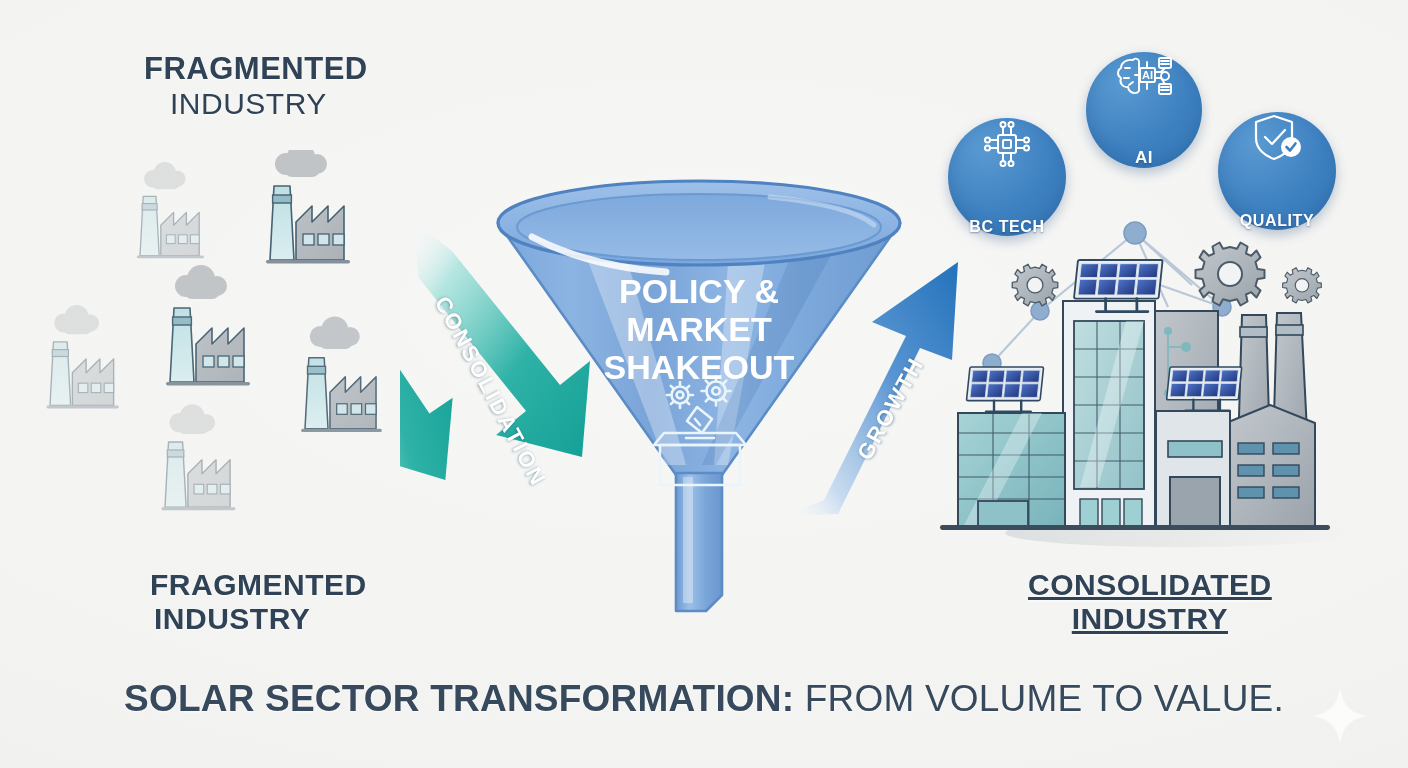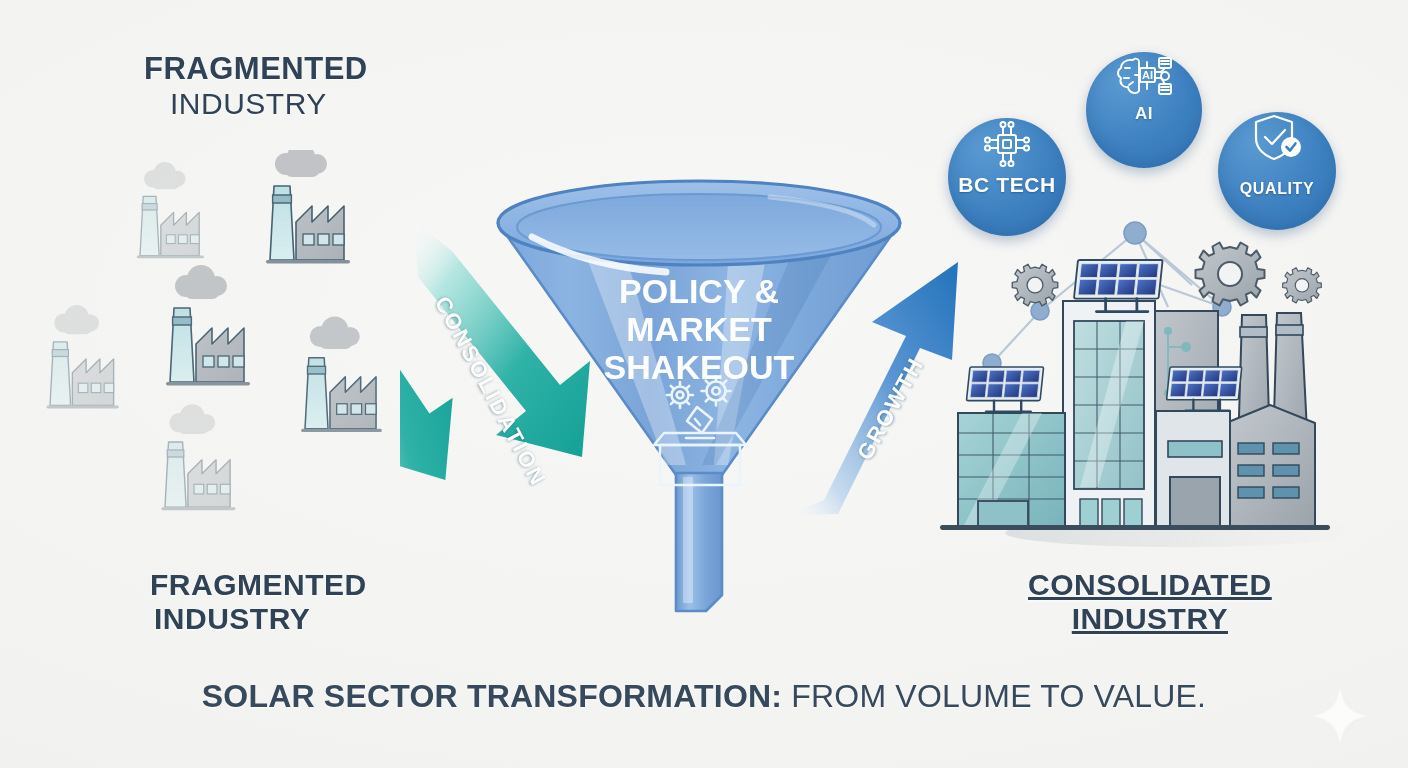--- a/index.html
+++ b/index.html
@@ -46,49 +46,49 @@
     font-size: 30px; font-weight: 700; text-align: center; text-decoration: underline;
   }
   #label-right-bottom .l1 { display: block; }
   #label-right-bottom .l2 { display: block; }
 
   #caption {
     position: absolute;
     left: 0; right: 0; top: 678px;
     text-align: center;
     color: #37495d;
-    font-size: 32px;
+    font-size: 37px;
     letter-spacing: .2px;
     text-shadow: 0 1px 2px rgba(255,255,255,.9);
     white-space: nowrap;
   }
   #caption .strong { font-weight: 700; }
   #caption .light  { font-weight: 400; }
 
   
   .badge {
     position: absolute;
     border-radius: 50%;
     background: radial-gradient(120% 120% at 32% 26%, #5a9ad2 0%, #3d80c0 48%, #3273b2 100%);
     box-shadow: 0 5px 12px rgba(40,80,130,.30), inset 0 -6px 14px rgba(20,60,110,.18);
     display: flex;
     flex-direction: column;
     align-items: center;
-    justify-content: flex-start;
+    justify-content: space-between;
     color: #ffffff;
   }
   .badge .bicon { display:flex; align-items:center; justify-content:center; }
   .badge .blabel {
     font-weight: 700;
     letter-spacing: .6px;
     text-shadow: 0 1px 2px rgba(20,50,90,.45);
     white-space: nowrap;
   }
   #badge-bctech { left: 948px; top: 118px; width: 118px; height: 118px; }
-  #badge-bctech .blabel { font-size: 21px; margin-top: 3px; }
+  #badge-bctech .blabel { font-size: 16px; margin-top: 3px; }
   #badge-ai     { left: 1086px; top: 52px; width: 116px; height: 116px; }
   #badge-ai .blabel { font-size: 17px; margin-top: 2px; }
   #badge-quality{ left: 1218px; top: 112px; width: 118px; height: 118px; }
   #badge-quality .blabel { font-size: 16px; margin-top: 16px; }
 
   
   #funnel { position: absolute; left: 470px; top: 175px; width: 460px; height: 450px; }
 
   
   #arrow-consolidation { position: absolute; left: 400px; top: 215px; width: 220px; height: 300px; }

